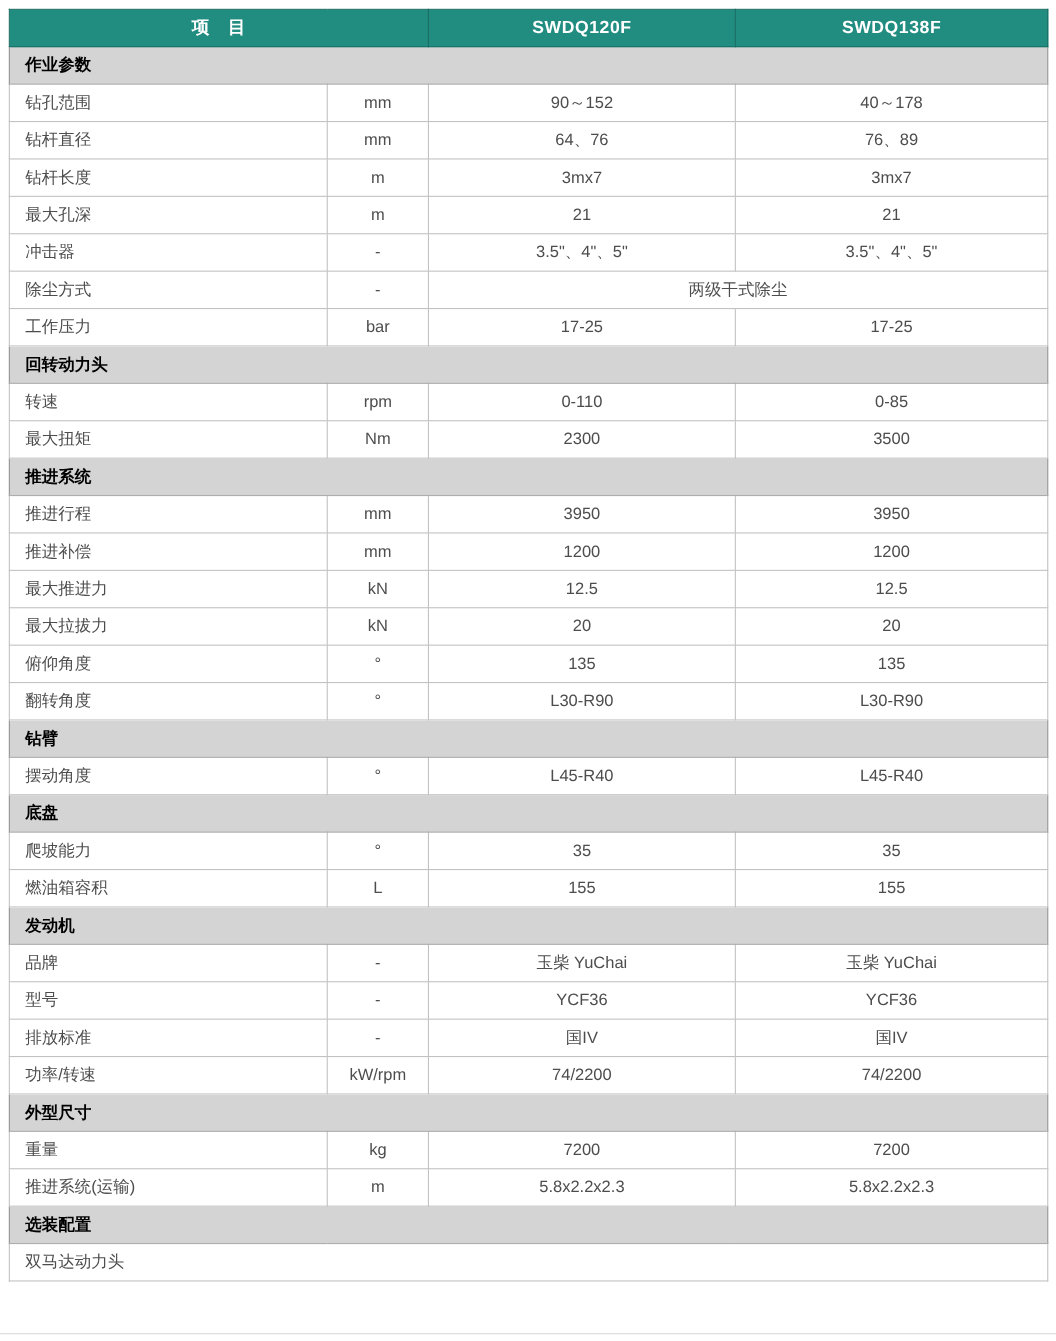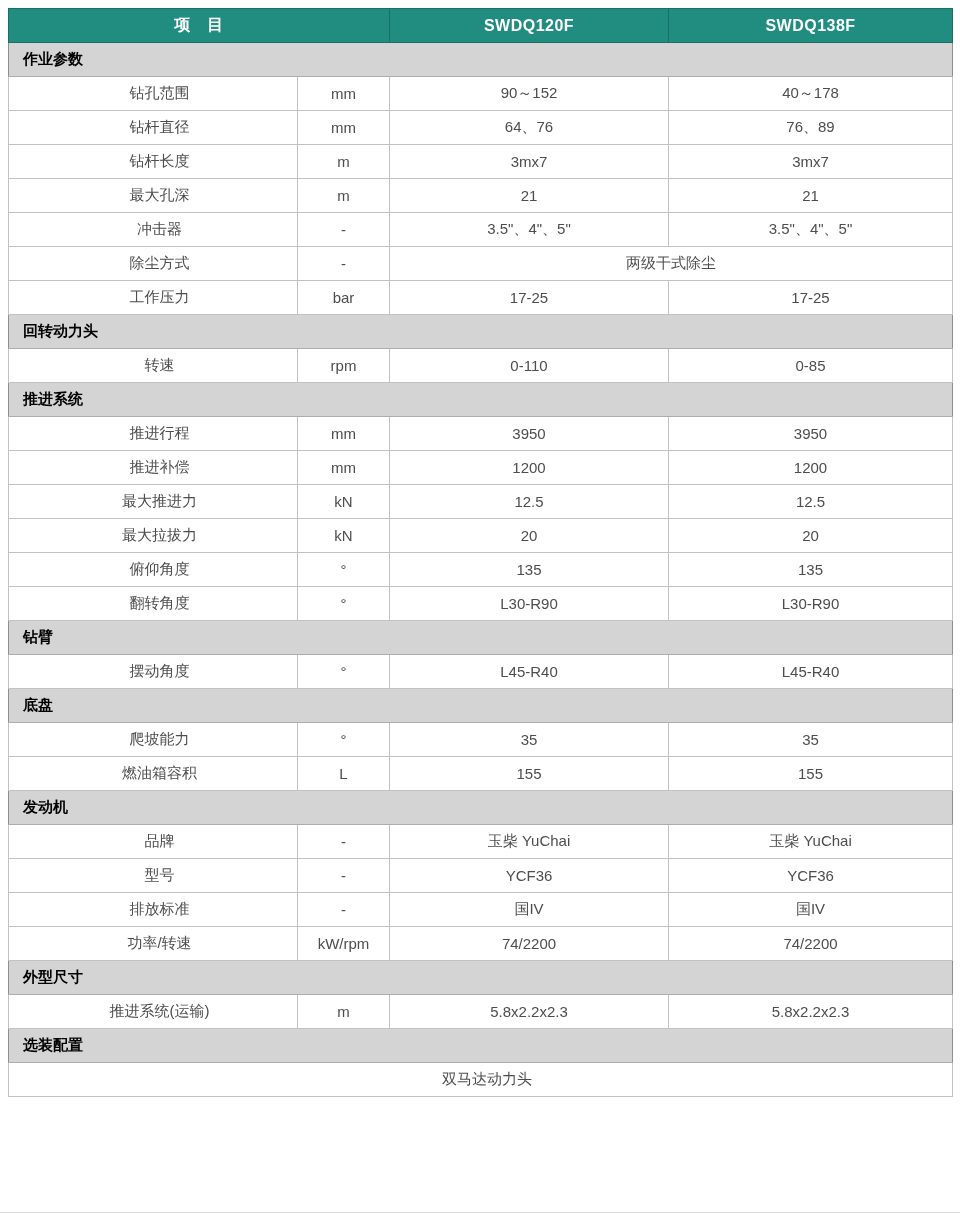--- a/index.html
+++ b/index.html
@@ -49,21 +49,21 @@
     font-weight: bold;
     text-align: left;
     padding-left: 14px;
     font-size: 15px;
     border-left: 1px solid #8f8f8f;
     border-right: 1px solid #8f8f8f;
     border-top: 1px solid #adadad;
     border-bottom: 1px solid #adadad;
   }
   td.item-cell {
-    text-align: center;
+    text-align: left;
     padding-left: 14px;
   }
   td.unit-cell,
   td.value-cell {
     text-align: center;
   }
   .bottom-divider {
     position: absolute;
     left: 0;
     bottom: 6px;
@@ -137,20 +137,26 @@
         </tr>
         <tr class="section-row">
           <td class="section-title" colspan="4">回转动力头</td>
         </tr>
         <tr class="data-row">
           <td class="item-cell">转速</td>
           <td class="unit-cell">rpm</td>
           <td class="value-cell">0-110</td>
           <td class="value-cell">0-85</td>
         </tr>
+        <tr class="data-row">
+          <td class="item-cell">最大扭矩</td>
+          <td class="unit-cell">Nm</td>
+          <td class="value-cell">2300</td>
+          <td class="value-cell">3500</td>
+        </tr>
         <tr class="section-row">
           <td class="section-title" colspan="4">推进系统</td>
         </tr>
         <tr class="data-row">
           <td class="item-cell">推进行程</td>
           <td class="unit-cell">mm</td>
           <td class="value-cell">3950</td>
           <td class="value-cell">3950</td>
         </tr>
         <tr class="data-row">
@@ -229,20 +235,26 @@
           <td class="value-cell">国IV</td>
         </tr>
         <tr class="data-row">
           <td class="item-cell">功率/转速</td>
           <td class="unit-cell">kW/rpm</td>
           <td class="value-cell">74/2200</td>
           <td class="value-cell">74/2200</td>
         </tr>
         <tr class="section-row">
           <td class="section-title" colspan="4">外型尺寸</td>
+        </tr>
+        <tr class="data-row">
+          <td class="item-cell">重量</td>
+          <td class="unit-cell">kg</td>
+          <td class="value-cell">7200</td>
+          <td class="value-cell">7200</td>
         </tr>
         <tr class="data-row">
           <td class="item-cell">推进系统(运输)</td>
           <td class="unit-cell">m</td>
           <td class="value-cell">5.8x2.2x2.3</td>
           <td class="value-cell">5.8x2.2x2.3</td>
         </tr>
         <tr class="section-row">
           <td class="section-title" colspan="4">选装配置</td>
         </tr>

